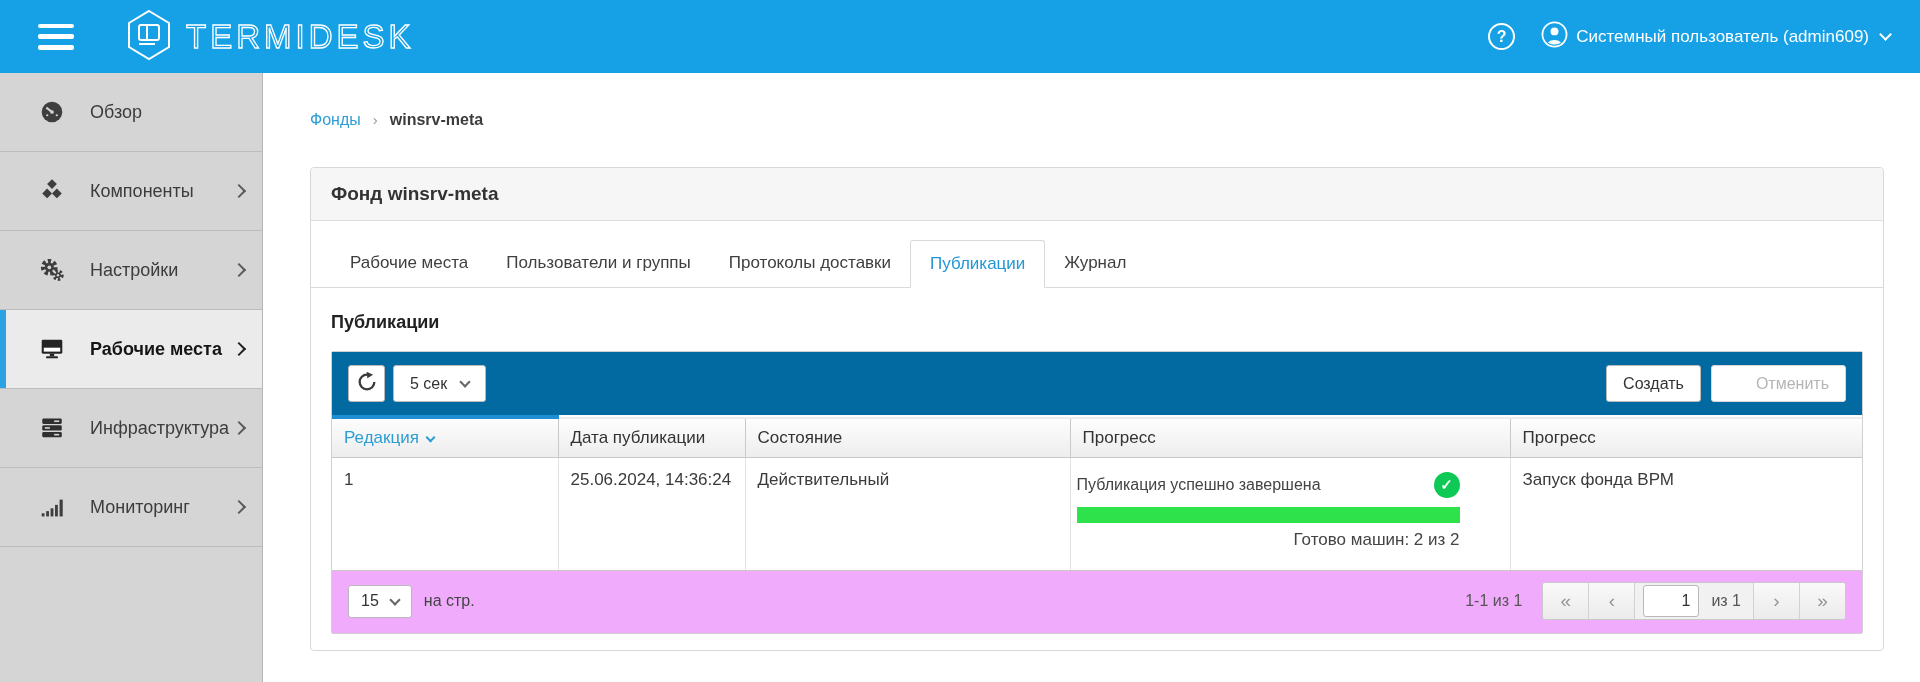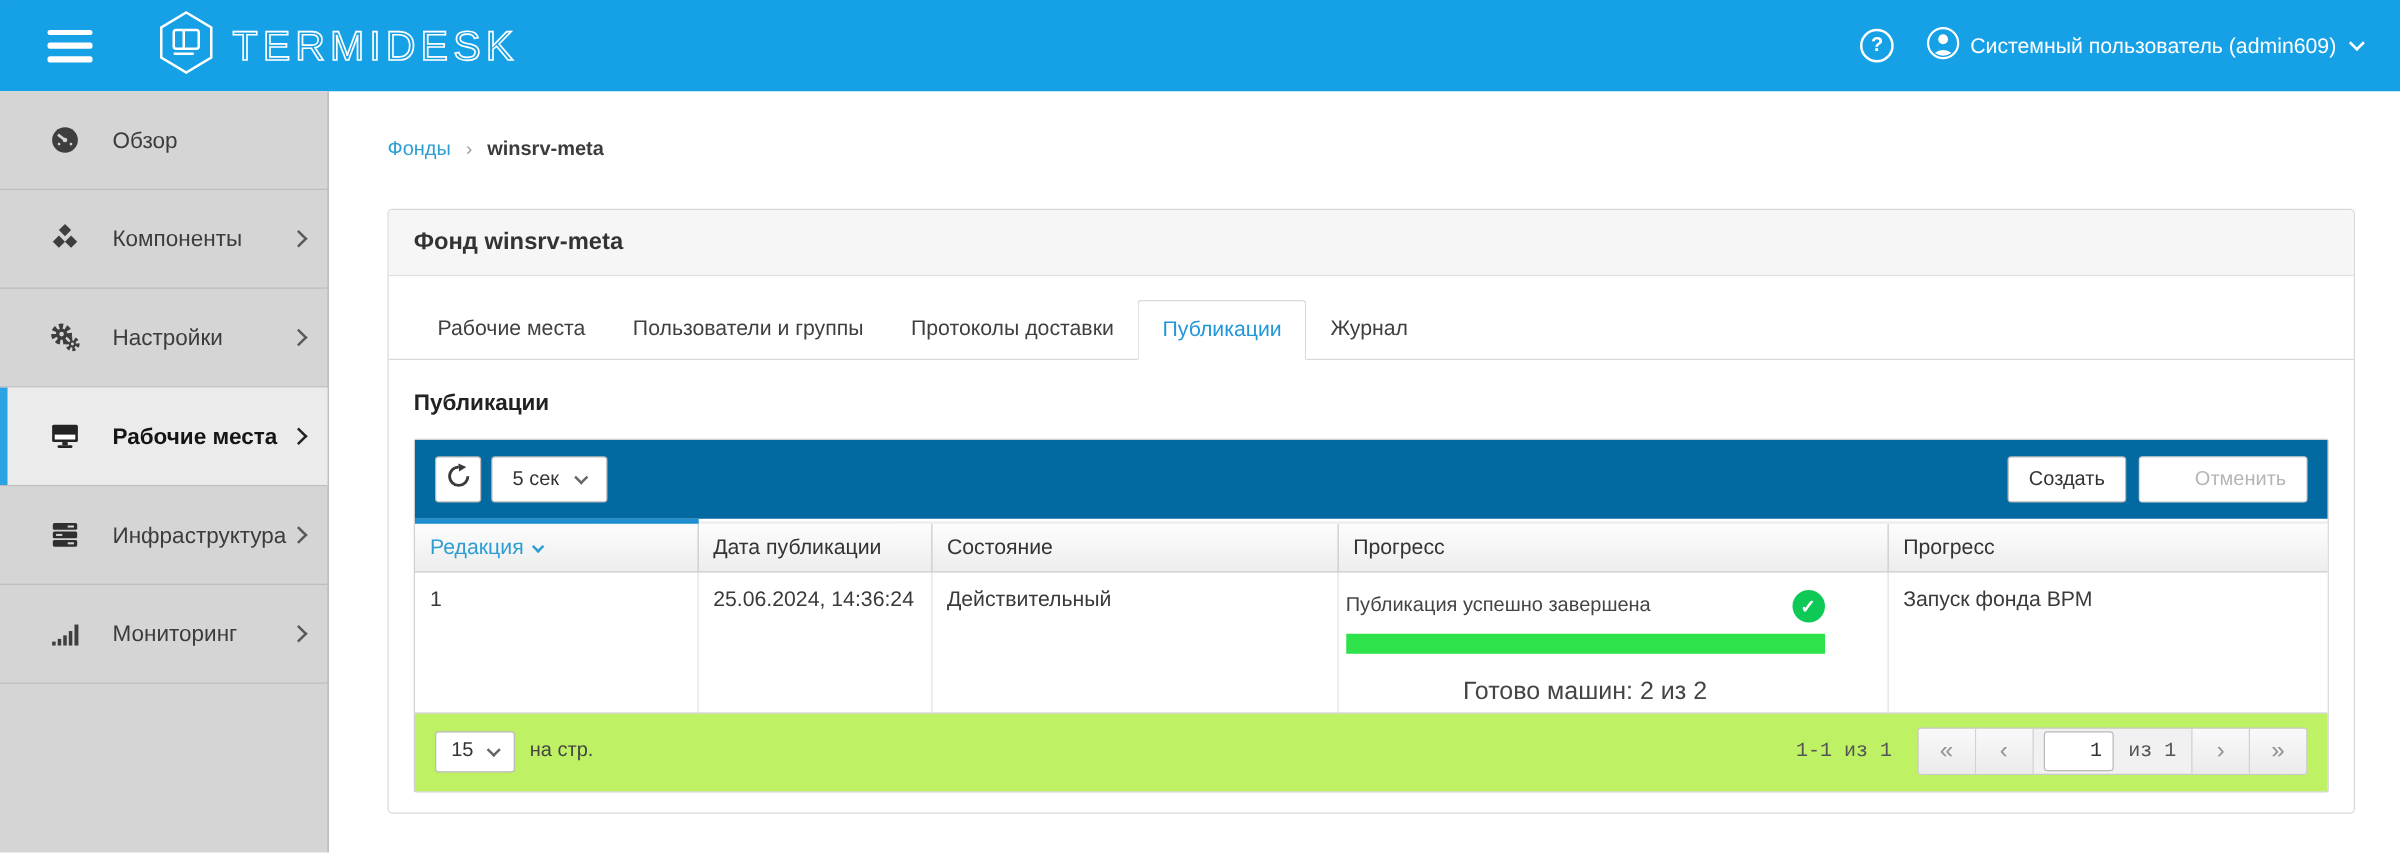--- a/index.html
+++ b/index.html
@@ -82,28 +82,28 @@
     border-right:1px solid #e2e2e2; border-bottom:1px solid #c9c9c9; background:#fff; }
   tbody td:last-child { border-right:none; }
 
   .progress-cell { padding:14px 50px 0 6px !important; }
   .prog-status { display:flex; align-items:center; font-size:16px; color:#444; }
   .prog-status .p-label { flex:1; }
   .check-circle { width:26px; height:26px; border-radius:50%; background:#0fc957; color:#fff;
     display:flex; align-items:center; justify-content:center; font-size:15px; font-weight:bold; flex:none; }
   .prog-track { height:16px; background:#e9e9e9; margin-top:9px; }
   .prog-fill { height:100%; background:#2ee24b; }
-  .prog-done { text-align:center; font-size:20px; color:#444; margin-top:19px; }
-
-  
-  .panel-footer { display:flex; align-items:center; padding:11px 16px 13px; background:#bef264; }
+  .prog-done { text-align:right; font-size:17px; color:#444; margin-top:7px; }
+
+  
+  .panel-footer { display:flex; align-items:center; padding:11px 16px 13px; background:#f0abfc; }
   .page-size { display:flex; align-items:center; gap:12px; font-size:16px; color:#444; }
   .select-box { border:1px solid #b9b9b9; border-radius:3px; background:#fff; height:33px; padding:0 12px;
     display:inline-flex; align-items:center; gap:12px; font-size:16px; color:#333; cursor:pointer; }
-  .pager-zone { margin-left:auto; display:flex; align-items:center; gap:20px;font-family:Liberation Mono, monospace; }
+  .pager-zone { margin-left:auto; display:flex; align-items:center; gap:20px; }
   .range-label { font-size:16px; color:#555; }
   .pager { display:flex; align-items:center; border:1px solid #c9c9c9; border-radius:3px;
     background:#f1f1f1; overflow:hidden; height:38px; }
   .pg-btn { width:46px; height:100%; background:linear-gradient(#f9f9f9,#ebebeb); border:none;
     border-right:1px solid #d2d2d2; color:#949494; font-size:19px; cursor:pointer; font-family:inherit; }
   .pg-btn.last { border-right:none; border-left:1px solid #d2d2d2; }
   .pg-input { width:56px; height:32px; margin-left:8px; border:1px solid #b9b9b9; border-radius:3px;
     text-align:right; padding-right:8px; font-size:16px; color:#333; font-family:inherit; }
   .pg-of { font-size:16px; color:#555; padding:0 12px; }
 </style>

